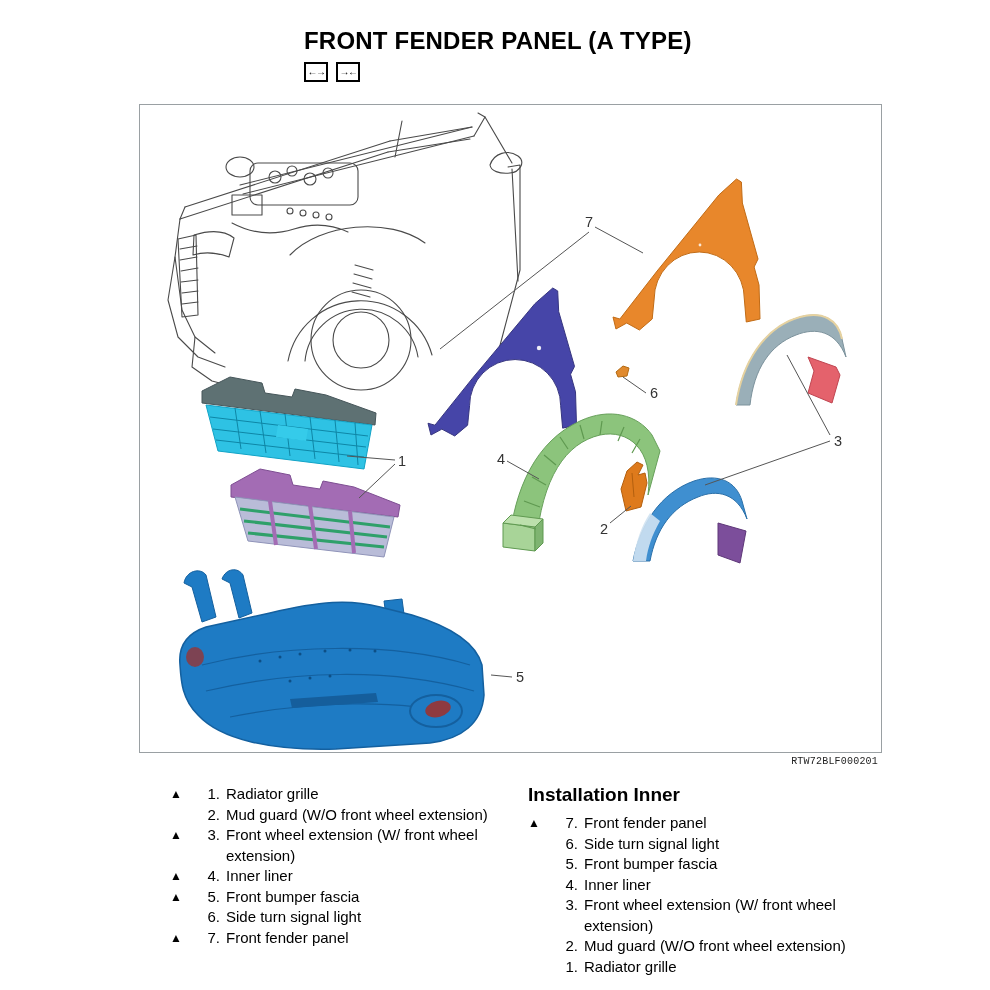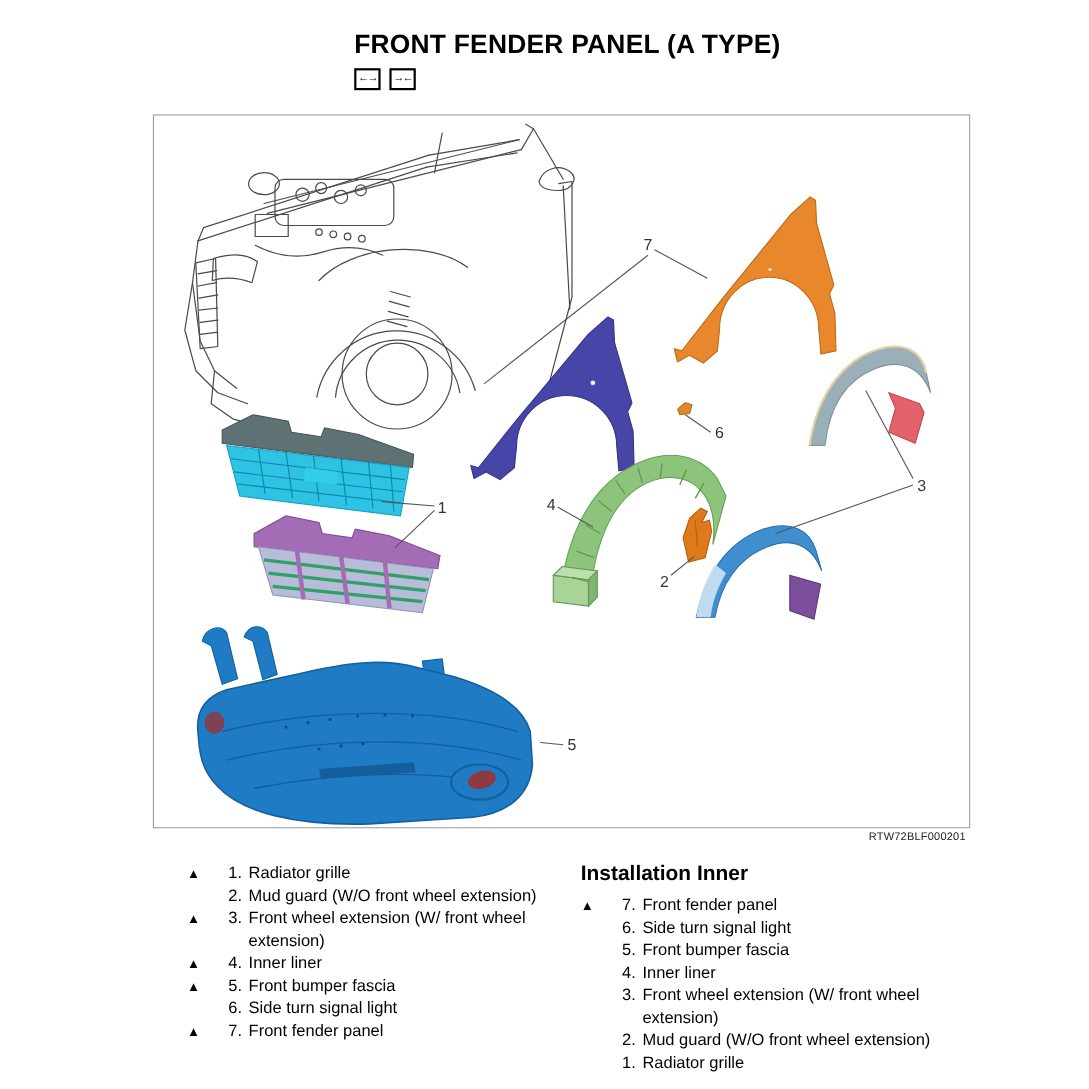--- a/index.html
+++ b/index.html
@@ -1,24 +1,24 @@
 <!DOCTYPE html>
 <html><head>
 <meta charset="utf-8">
 <style>
   html,body{margin:0;padding:0;background:#ffffff;}
   body{width:990px;height:990px;position:relative;font-family:"Liberation Sans",sans-serif;color:#000;overflow:hidden;}
   .page{position:absolute;inset:0;background:#fff;}
-  .hdr{position:absolute;left:322px;top:28px;}
+  .hdr{position:absolute;left:304px;top:28px;}
   .title{font-size:24px;font-weight:bold;margin:0;letter-spacing:.2px;line-height:1.1;}
   .subrow{display:flex;align-items:center;gap:8px;margin-top:8px;}
   .stepicon{width:24px;height:20px;border:2px solid #000;box-sizing:border-box;display:flex;align-items:center;justify-content:center;font-size:10px;font-weight:bold;letter-spacing:-1.5px;line-height:1;padding-bottom:1px;}
   .subtitle{font-size:20px;font-weight:bold;margin:0;line-height:1.1;}
   .diagram{position:absolute;left:139px;top:104px;width:743px;height:649px;border:1px solid #9aa0a3;box-sizing:border-box;background:#fff;}
-  .figcode{position:absolute;left:139px;top:756px;width:739px;text-align:right;font-size:10px;color:#222;letter-spacing:.2px;}
+  .figcode{position:absolute;left:139px;top:756px;width:739px;text-align:right;font-size:10px;color:#222;letter-spacing:.2px;font-family:Liberation Mono, monospace;}
   .steps{position:absolute;top:784px;}
   .steps h3{font-size:19px;font-weight:bold;margin:0 0 7px 0;}
   .steps ol{list-style:none;margin:0;padding:0;font-size:15px;}
   .steps li{display:flex;align-items:flex-start;line-height:20.5px;}
   .mk{width:28px;font-size:12px;flex:0 0 auto;}
   .no{width:22px;text-align:right;flex:0 0 auto;}
   .tx{padding-left:6px;width:262px;}
   .col-removal{left:170px;width:330px;}
   .col-install{left:528px;width:340px;}
   svg text.callout{font-size:14.5px;fill:#333;font-family:"Liberation Sans",sans-serif;}

